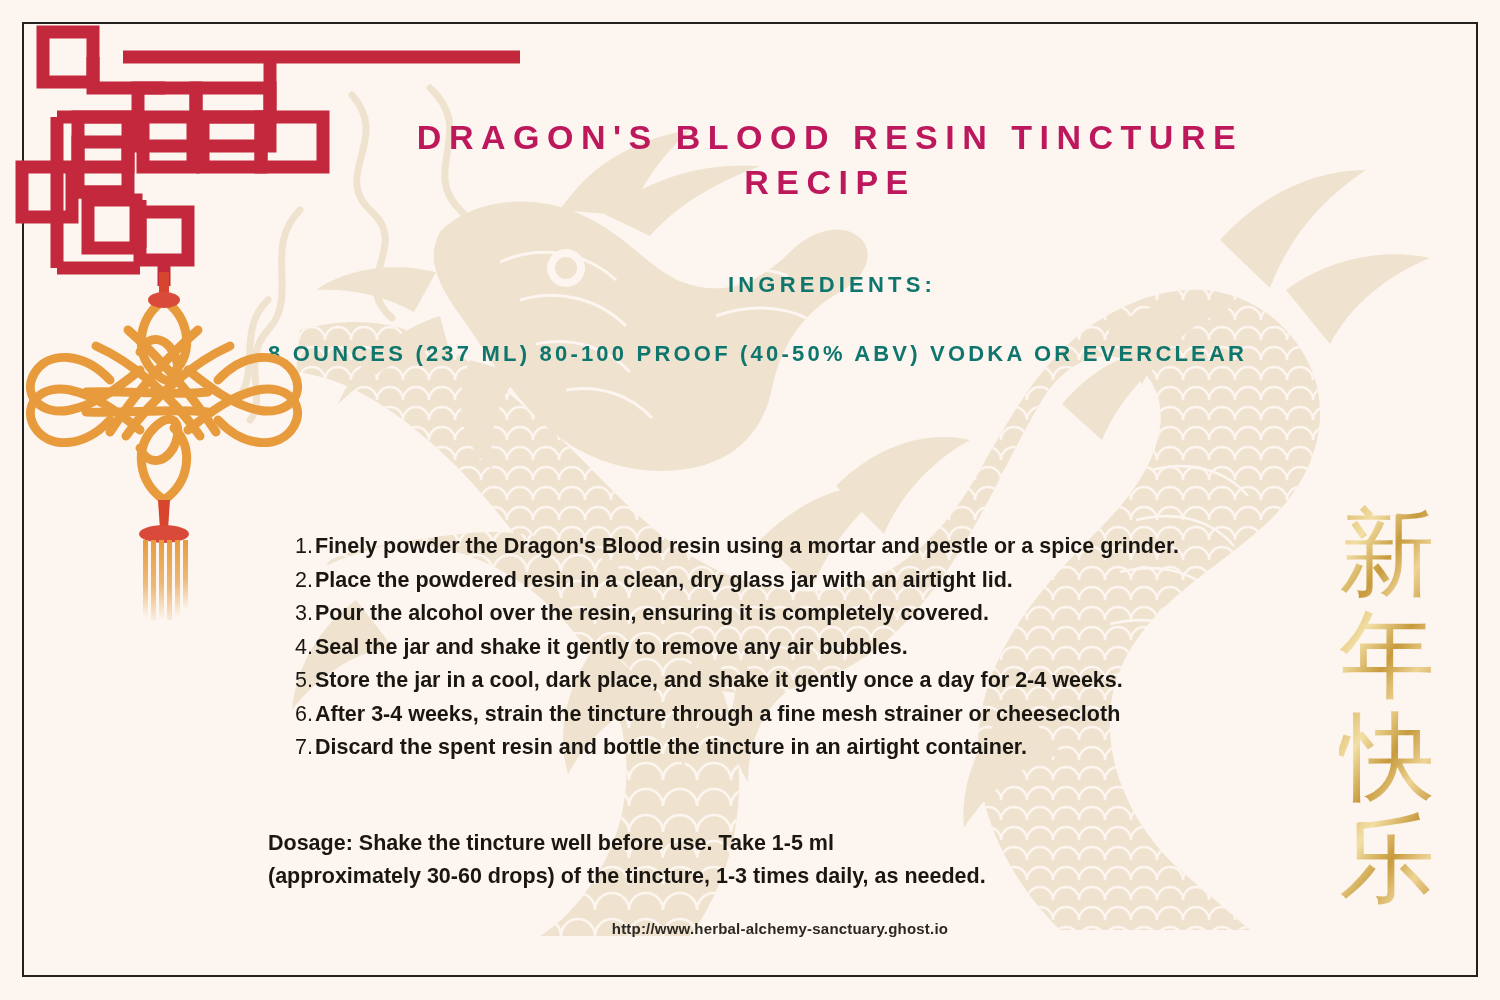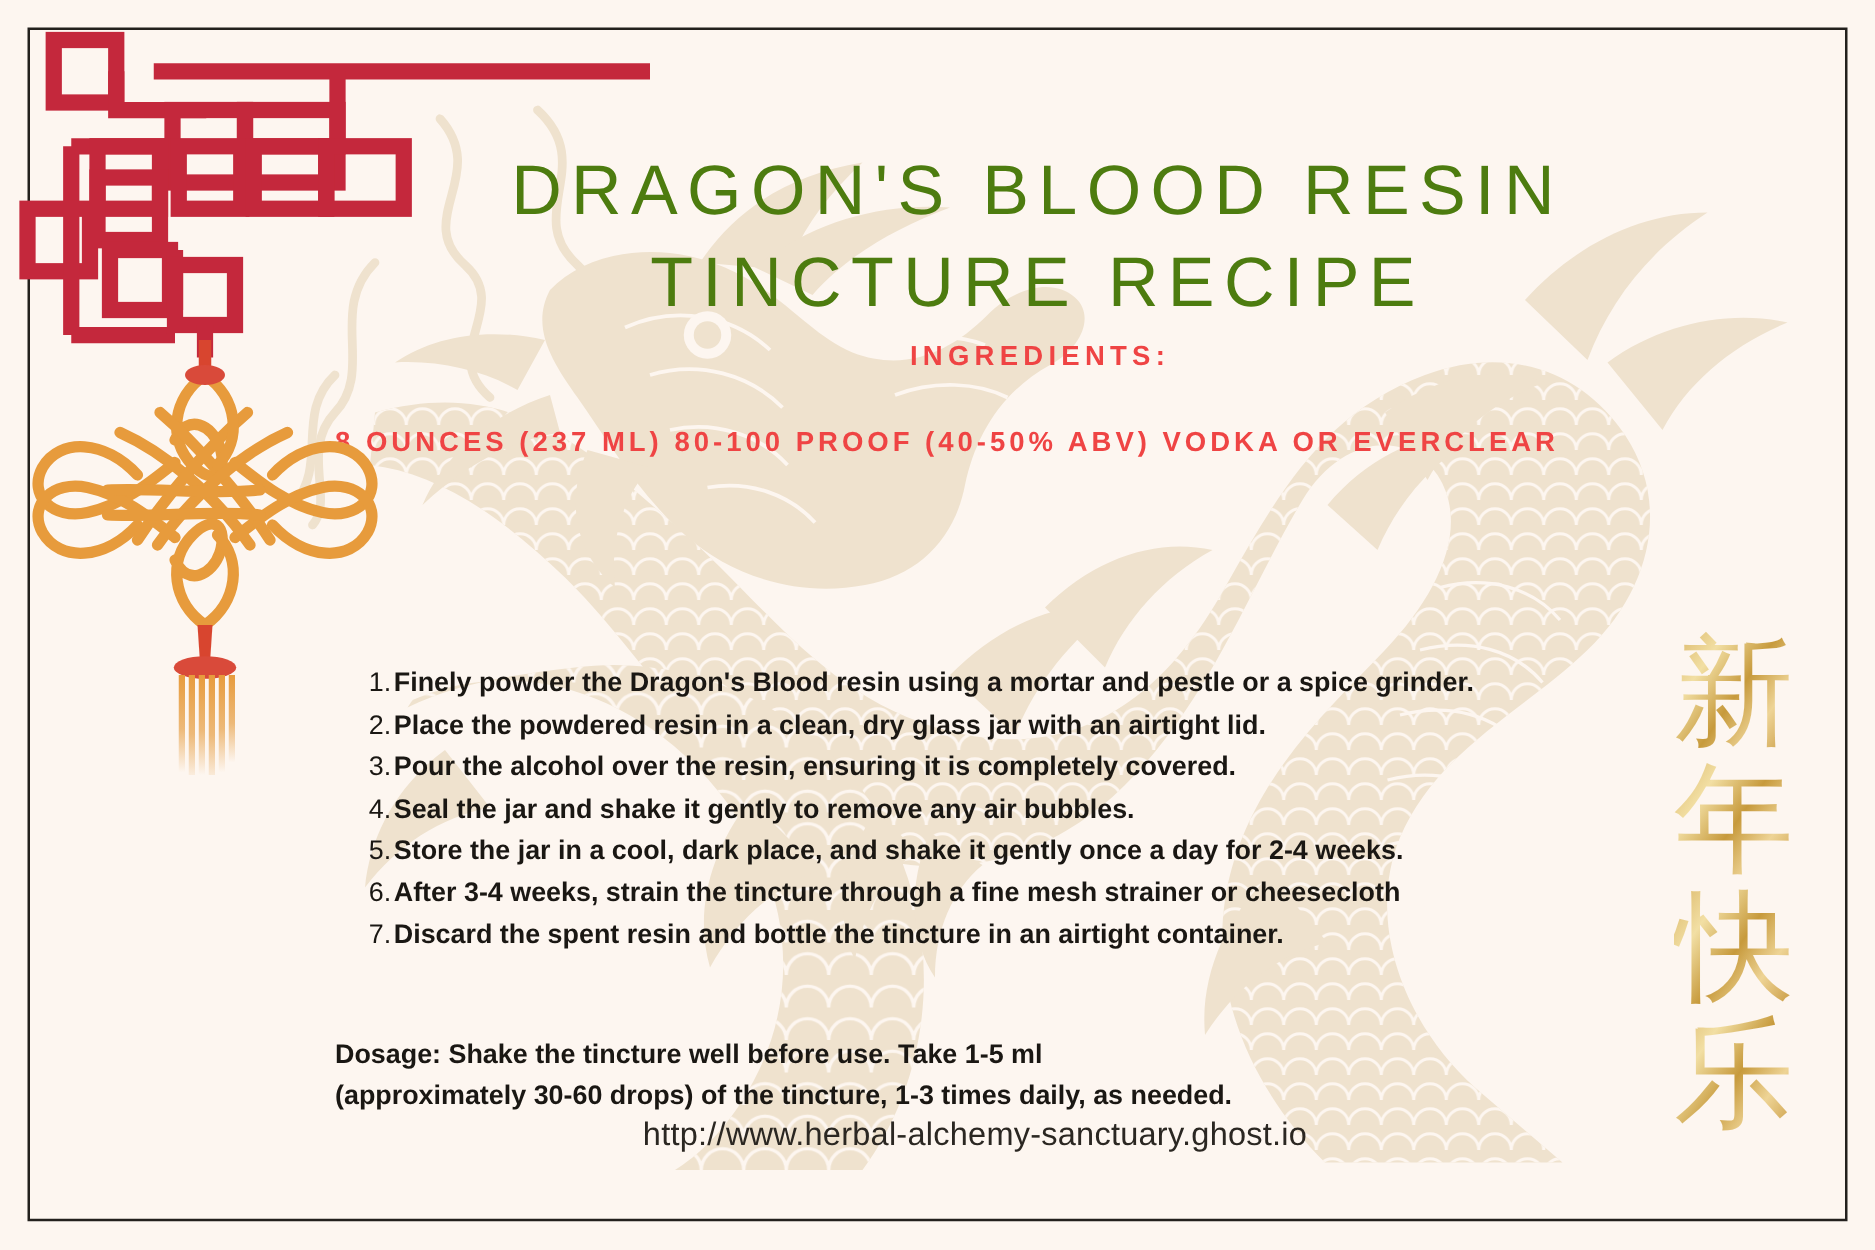--- a/index.html
+++ b/index.html
@@ -65,33 +65,33 @@
     position:absolute;
     left:0; top:0; width:1500px; height:1000px;
     z-index:2;
   }
 
   #title {
     position:absolute;
     left:330px; top:115px;
     width:1000px;
     text-align:center;
-    font-size:56px;
-    font-weight:400;
+    font-size:34px;
+    font-weight:700;
     letter-spacing:7.5px;
     line-height:1.33;
-    color:#4d7c0f;
+    color:#be185d;
     text-transform:uppercase;
   }
 
   #ingredients-block {
     position:absolute;
     left:268px; top:272px;
     width:1150px;
-    color:#ef4444;
+    color:#0f766e;
   }
   #ingredients-heading {
     text-align:center;
     font-size:22px;
     font-weight:700;
     letter-spacing:4.2px;
     text-transform:uppercase;
     margin-bottom:12px;
     padding-right:22px;
   }
@@ -136,25 +136,25 @@
     width:900px;
     font-size:21.5px;
     font-weight:700;
     line-height:33px;
     color:#1a1713;
   }
 
   
   #url {
     position:absolute;
-    left:330px; top:892px;
+    left:330px; top:920px;
     width:900px;
     text-align:center;
-    font-size:26px;
-    font-weight:400;
+    font-size:15px;
+    font-weight:700;
     color:#2b2722;
     letter-spacing:0.2px;
   }
 </style>
 </head>
 <body>
 
 <svg id="dragon-watermark" viewBox="0 0 1500 1000" preserveAspectRatio="none" aria-hidden="true">
   <defs>
     <clipPath id="cardclip">

